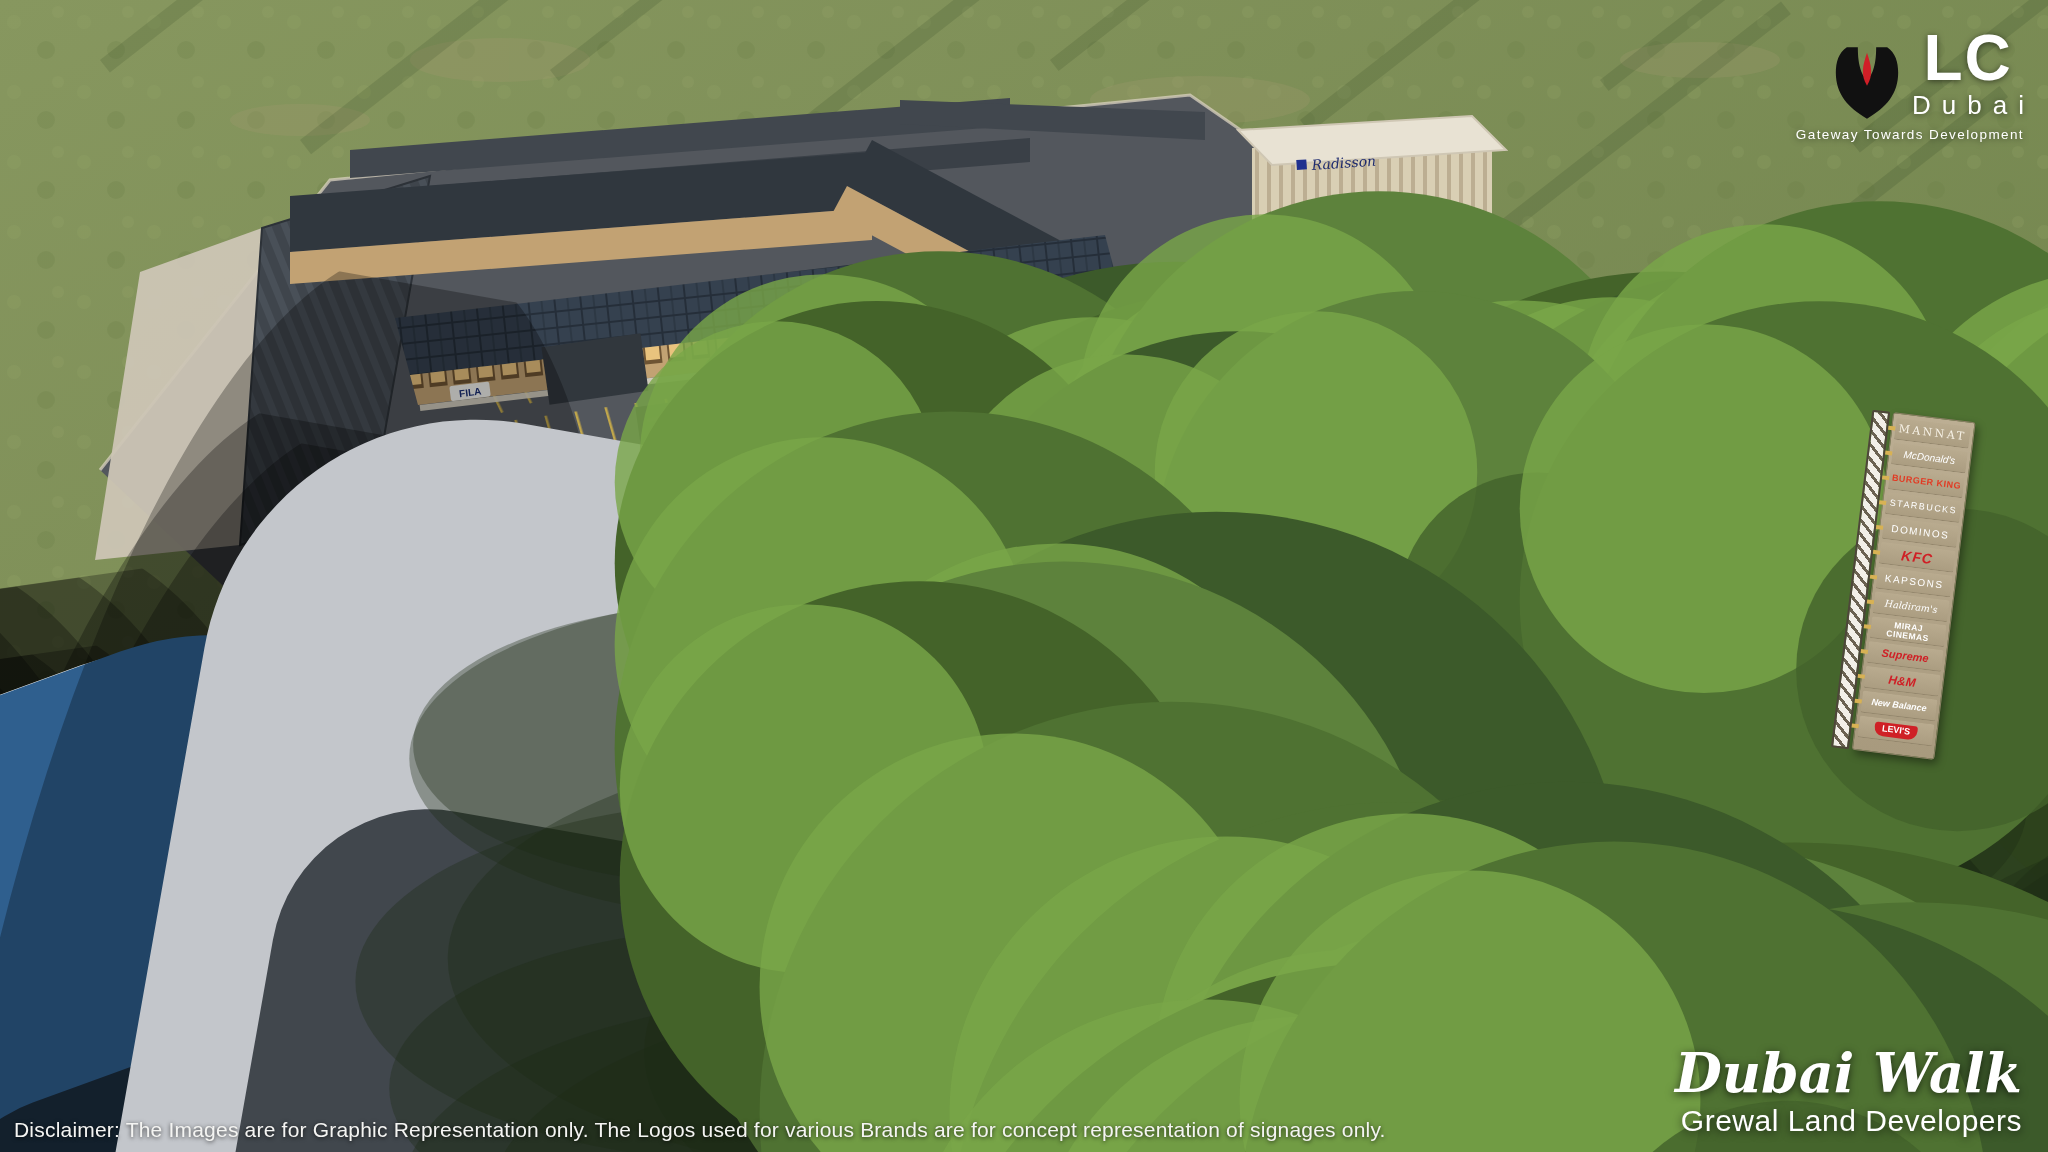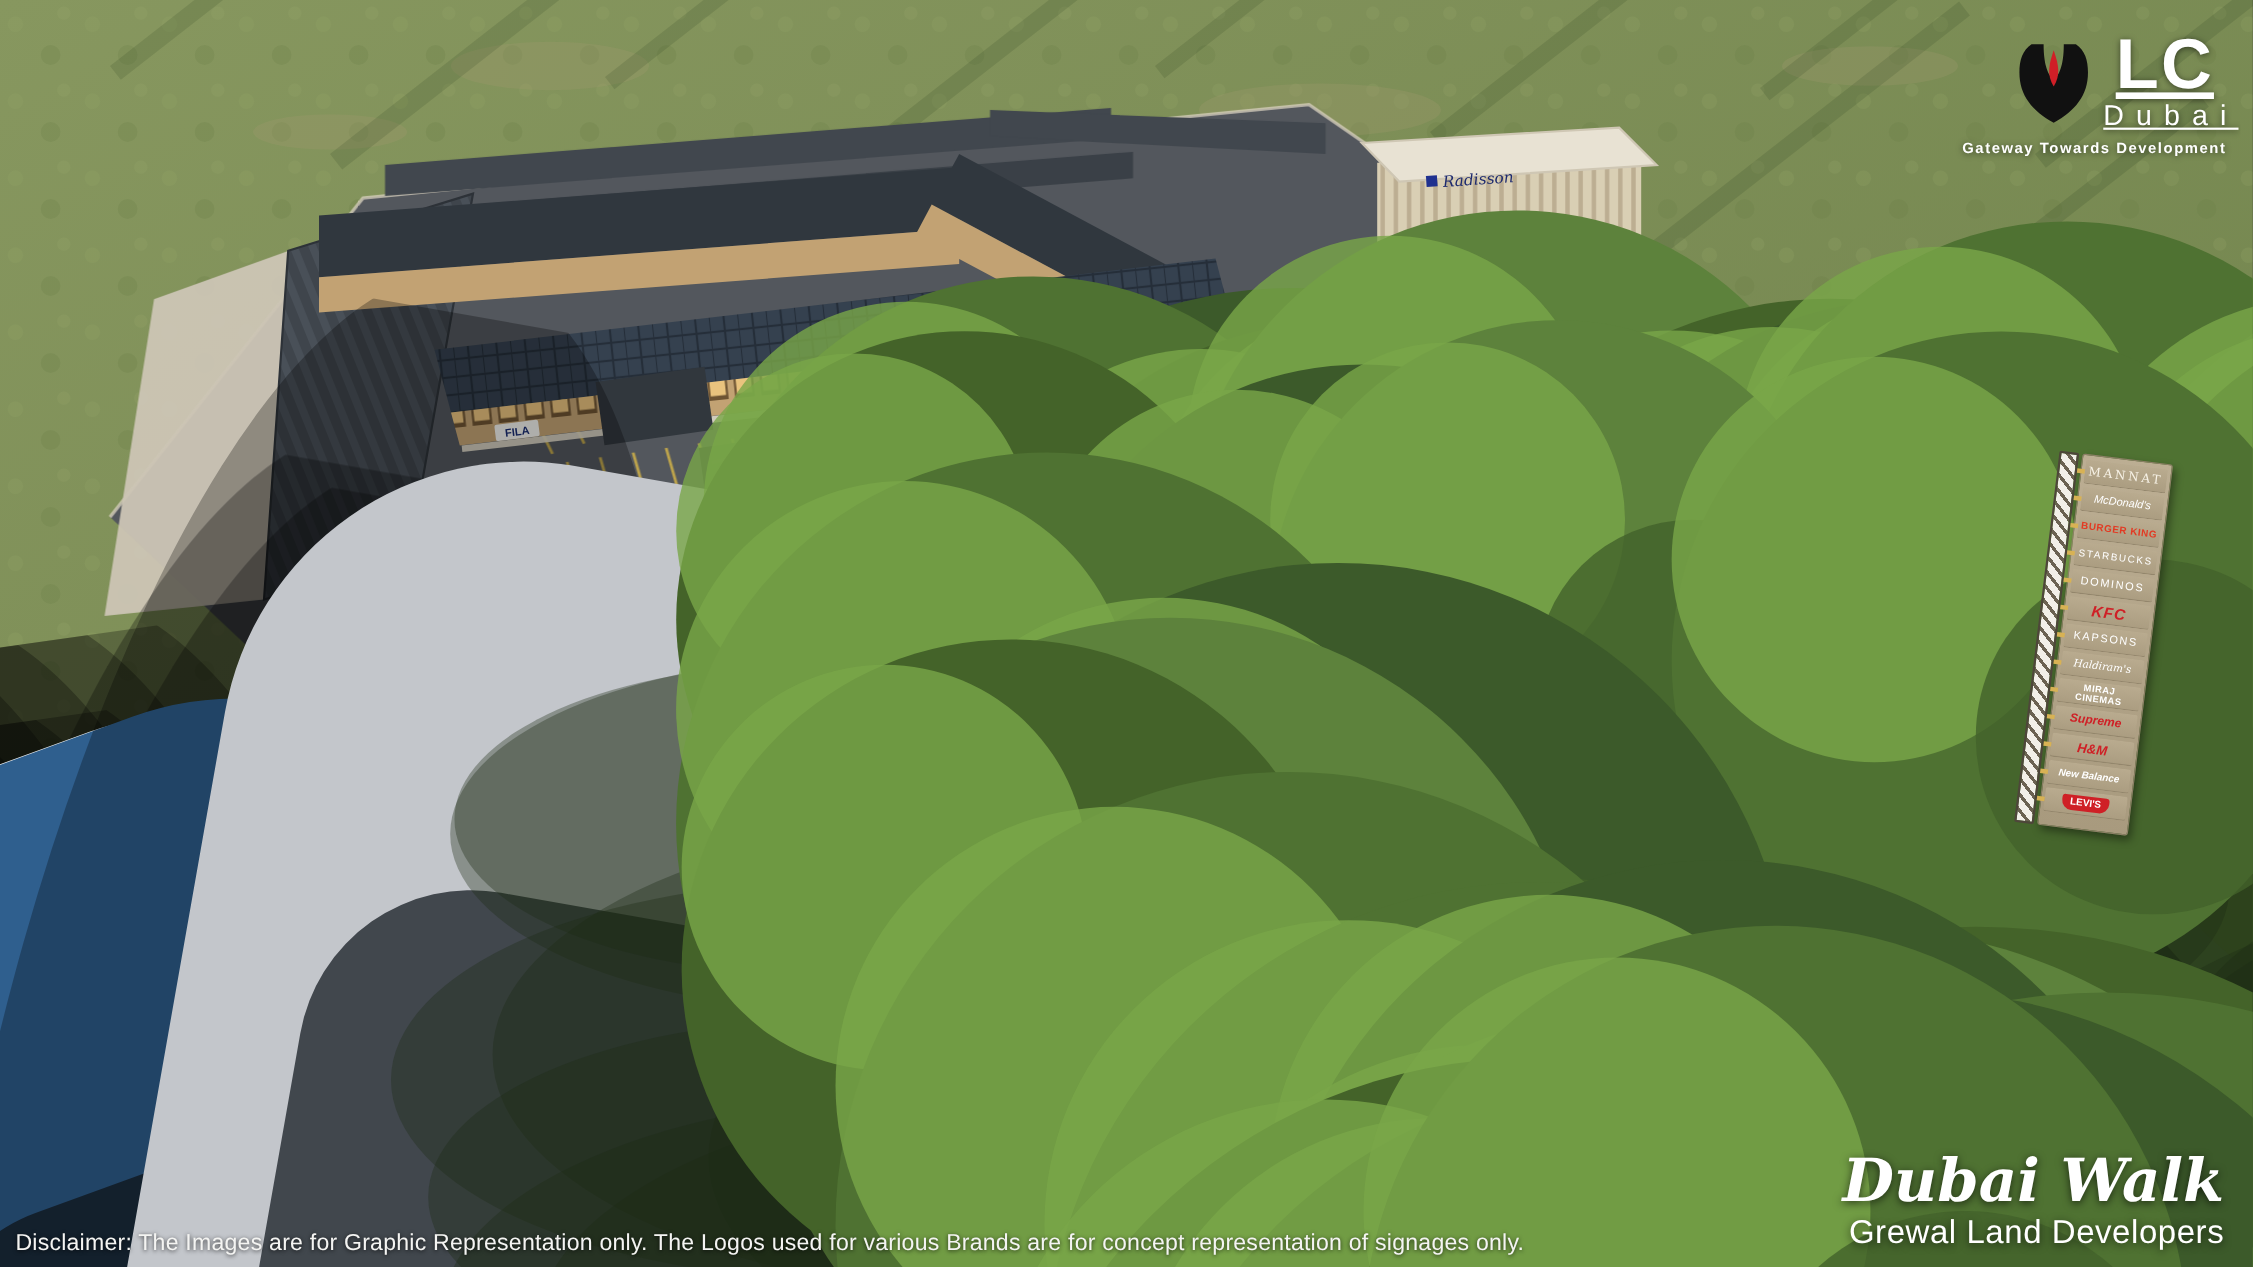--- a/index.html
+++ b/index.html
@@ -3,25 +3,25 @@
 <meta charset="utf-8">
 <style>
   html,body{margin:0;padding:0;background:#222;}
   #stage{position:relative;width:2048px;height:1152px;overflow:hidden;
          font-family:"Liberation Sans",sans-serif;background:#7e915a;}
   #scene{position:absolute;inset:0;z-index:1;}
 
   
   .lc-logo{position:absolute;top:30px;right:24px;z-index:6;color:#fff;
            text-shadow:0 1px 6px rgba(0,0,0,.55);}
-  .lc-row{display:flex;align-items:center;gap:12px;justify-content:flex-end;text-decoration:underline;}
+  .lc-row{display:flex;align-items:flex-end;gap:12px;justify-content:flex-end;}
   .lc-col{display:flex;flex-direction:column;align-items:center;}
   .lc-mono{font-weight:800;font-size:64px;line-height:.9;letter-spacing:2px;}
   .lc-group{font-weight:300;font-size:26px;letter-spacing:11px;margin-top:2px;margin-right:-11px;}
-  .lc-tag{font-weight:700;font-size:13.5px;letter-spacing:1.4px;margin-top:6px;text-align:right;white-space:nowrap;}
+  .lc-tag{font-weight:400;font-size:13.5px;letter-spacing:1.4px;margin-top:6px;text-align:right;white-space:nowrap;}
 
   
   .footer-brand{position:absolute;right:26px;bottom:14px;z-index:6;color:#fff;text-align:right;
                 text-shadow:0 2px 8px rgba(0,0,0,.65);}
   .fb-script{font-family:"DejaVu Serif",serif;font-style:italic;font-weight:700;font-size:54px;line-height:1;}
   .fb-dev{font-weight:400;font-size:30px;letter-spacing:.5px;margin-top:4px;}
 
   .disclaimer{position:absolute;left:14px;bottom:10px;z-index:6;color:#f4f4f2;
               font-weight:300;font-size:21px;letter-spacing:.2px;text-shadow:0 1px 4px rgba(0,0,0,.75);}
 

